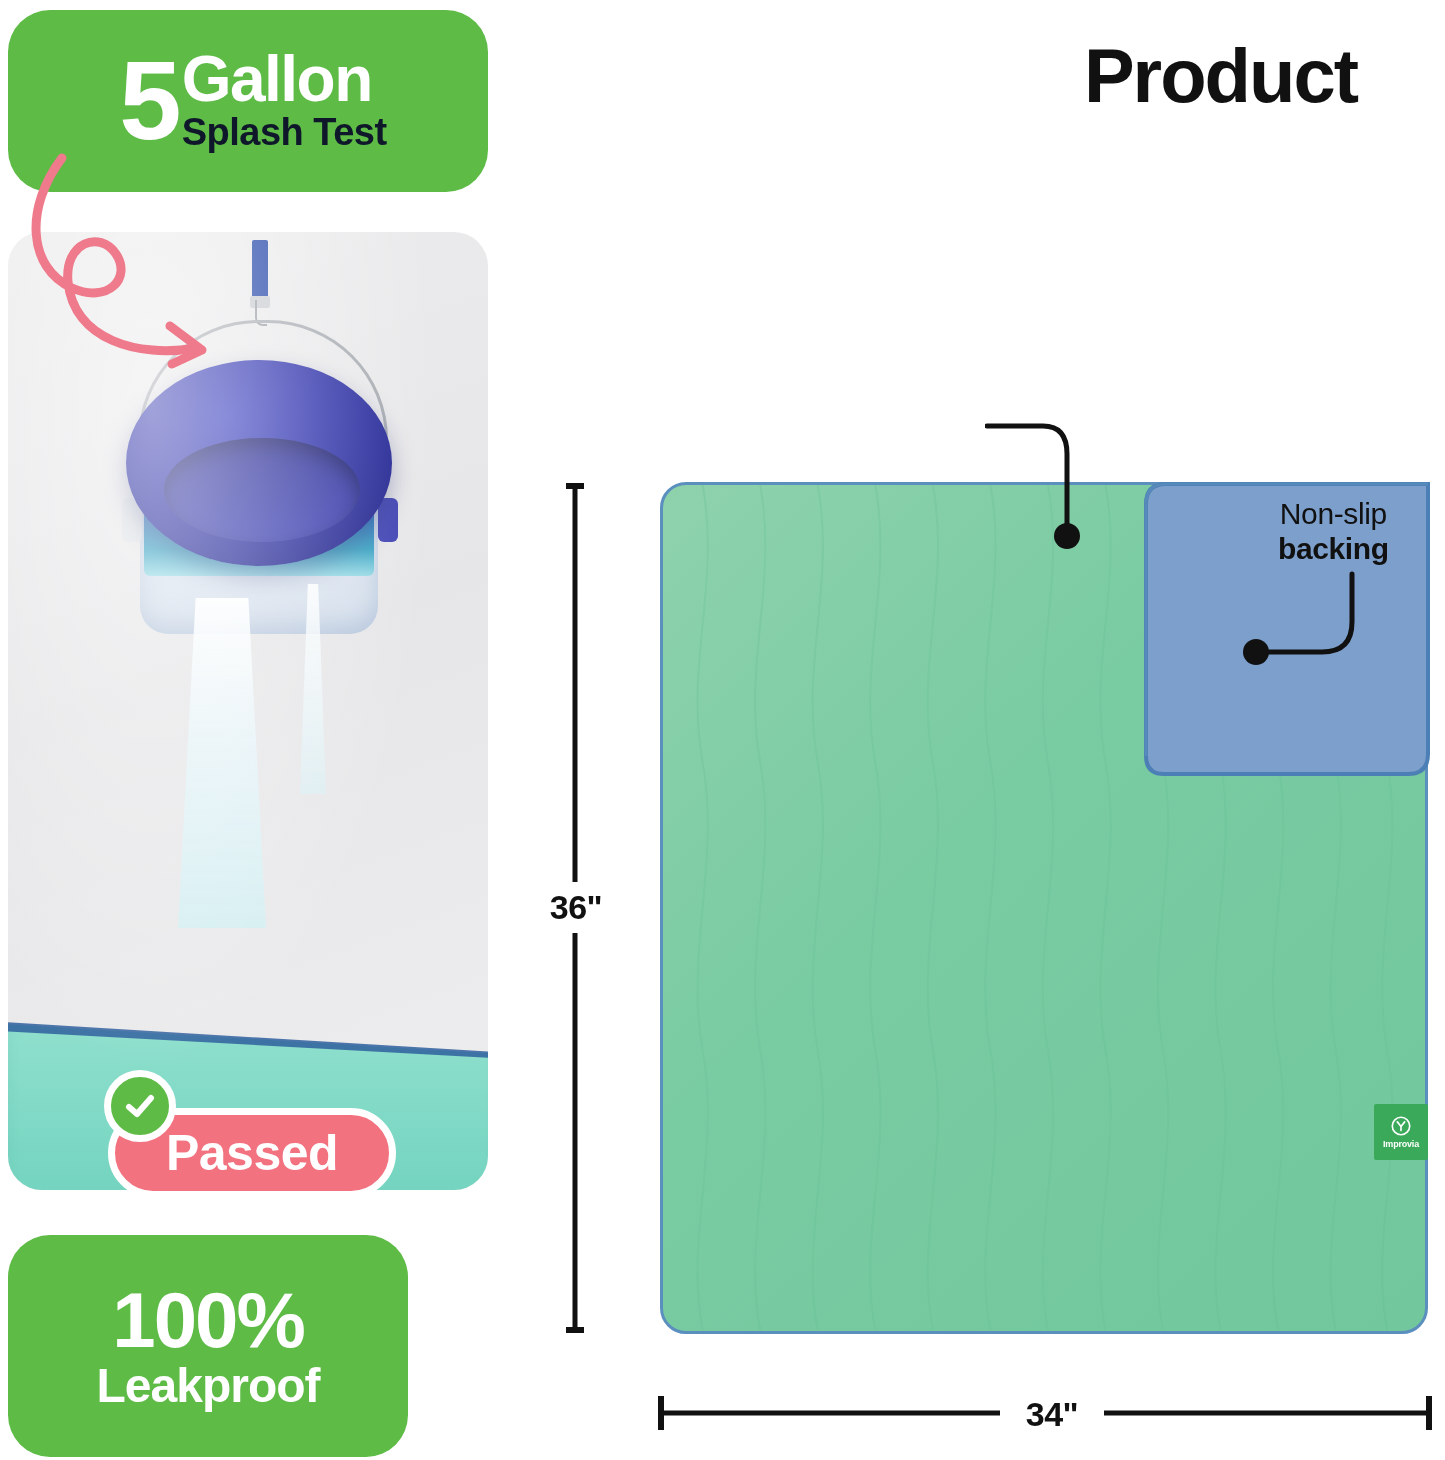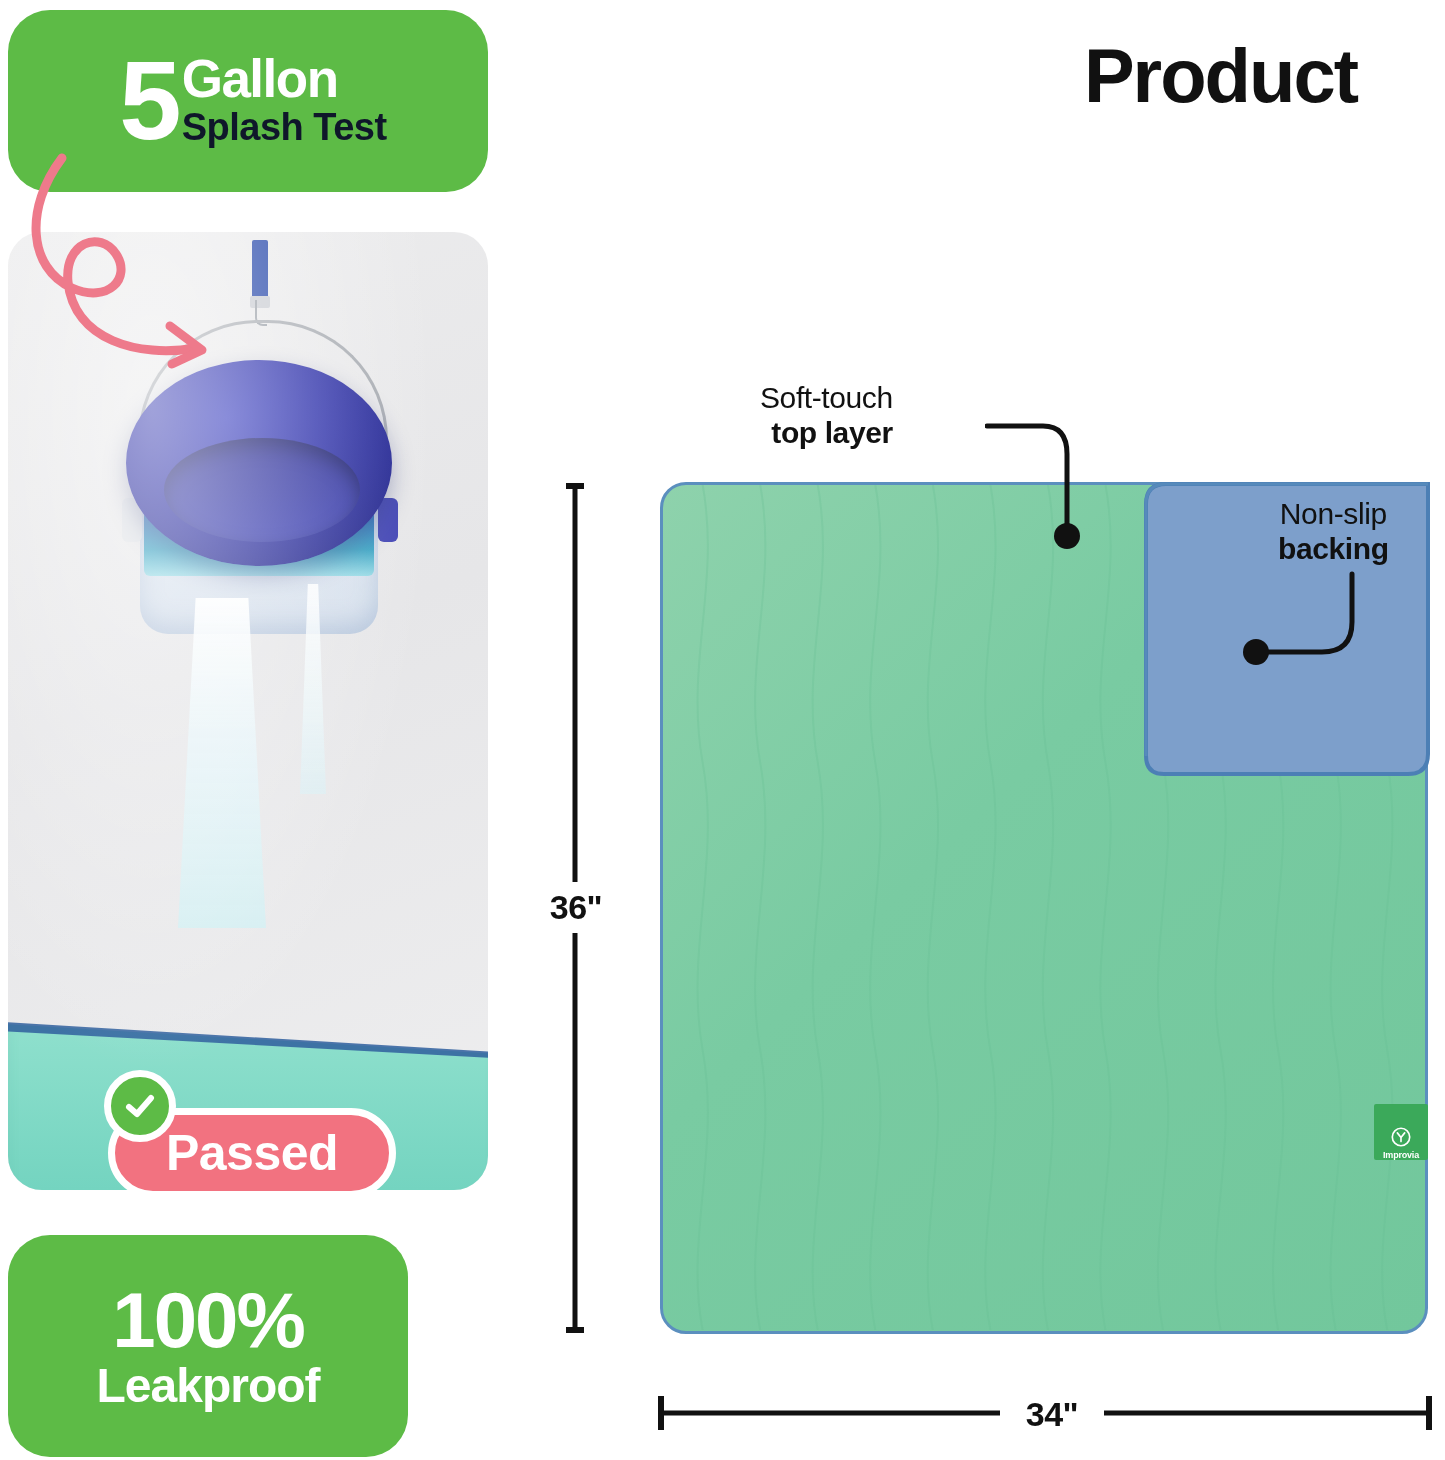--- a/index.html
+++ b/index.html
@@ -19,21 +19,21 @@
     background:#5DBB46;border-radius:42px;
     display:flex;align-items:center;justify-content:center;
     z-index:6;
   }
   .badge-top-inner{display:flex;align-items:center;gap:4px;padding-left:10px;}
   .big5{
     color:#fff;font-weight:700;font-size:112px;line-height:.9;
     letter-spacing:-4px;
   }
   .badge-top-txt{display:flex;flex-direction:column;justify-content:center;}
-  .gallon{color:#fff;font-weight:700;font-size:53px;line-height:.98;letter-spacing:-1.5px;}
+  .gallon{color:#fff;font-weight:700;font-size:64px;line-height:.98;letter-spacing:-1.5px;}
   .splash{color:#0f172a;font-weight:700;font-size:38px;line-height:1.1;letter-spacing:-.5px;margin-top:2px;}
 
   .photo-card{
     position:absolute;left:8px;top:232px;width:480px;height:958px;
     border-radius:34px;overflow:hidden;
     background:linear-gradient(160deg,#ececed 0%,#e6e6e8 45%,#eeeeef 100%);
     z-index:2;
   }
   .photo-card::after{
     content:"";position:absolute;inset:0;
@@ -148,21 +148,21 @@
     z-index:3;
   }
   .mat-quilt{position:absolute;inset:0;opacity:.5;}
   .mat-corner-fold{
     position:absolute;left:1130px;top:482px;width:300px;height:300px;
     z-index:4;
   }
   .logo-tag{
     position:absolute;left:1374px;top:1104px;width:54px;height:56px;
     background:#3BA95A;
-    display:flex;flex-direction:column;align-items:center;justify-content:flex-end;
+    display:flex;flex-direction:column;align-items:center;justify-content:center;
     gap:2px;z-index:6;border-radius:2px;
   }
   .logo-mark{width:22px;height:22px;}
   .logo-name{color:#fff;font-size:9px;font-weight:700;letter-spacing:-.2px;}
 
   
   .callout-soft{position:absolute;left:760px;top:380px;text-align:right;z-index:9;}
   .callout-nonslip{position:absolute;left:1278px;top:496px;text-align:center;z-index:9;}
   .co-l1{color:#111;font-weight:400;font-size:30px;line-height:1.18;letter-spacing:-.4px;}
   .co-l2{color:#111;font-weight:700;font-size:30px;line-height:1.18;letter-spacing:-.4px;}
@@ -270,24 +270,20 @@
   </svg>
 
   <div class="logo-tag">
     <svg class="logo-mark" viewBox="0 0 24 24">
       <circle cx="12" cy="12" r="9.5" fill="none" stroke="#ffffff" stroke-width="1.8"></circle>
       <path d="M8 7.5 L12 12.5 L16 7.5 M12 12.5 L12 17" fill="none" stroke="#ffffff" stroke-width="1.8" stroke-linecap="round"></path>
     </svg>
     <div class="logo-name">Improvia</div>
   </div>
 
-  <div class="callout-soft">
-    <div class="co-l1">Soft-touch</div>
-    <div class="co-l2">top layer</div>
-  </div>
   <svg class="leader" style="left:985px;top:420px;width:110px;height:140px;" viewBox="0 0 110 140">
     <path d="M2 6 L58 6 Q82 6 82 34 L82 108" fill="none" stroke="#111" stroke-width="5" stroke-linecap="round"></path>
     <circle cx="82" cy="116" r="13" fill="#111"></circle>
   </svg>
 
   <div class="callout-nonslip">
     <div class="co-l1">Non-slip</div>
     <div class="co-l2">backing</div>
   </div>
   <svg class="leader" style="left:1240px;top:570px;width:130px;height:110px;" viewBox="0 0 130 110">

